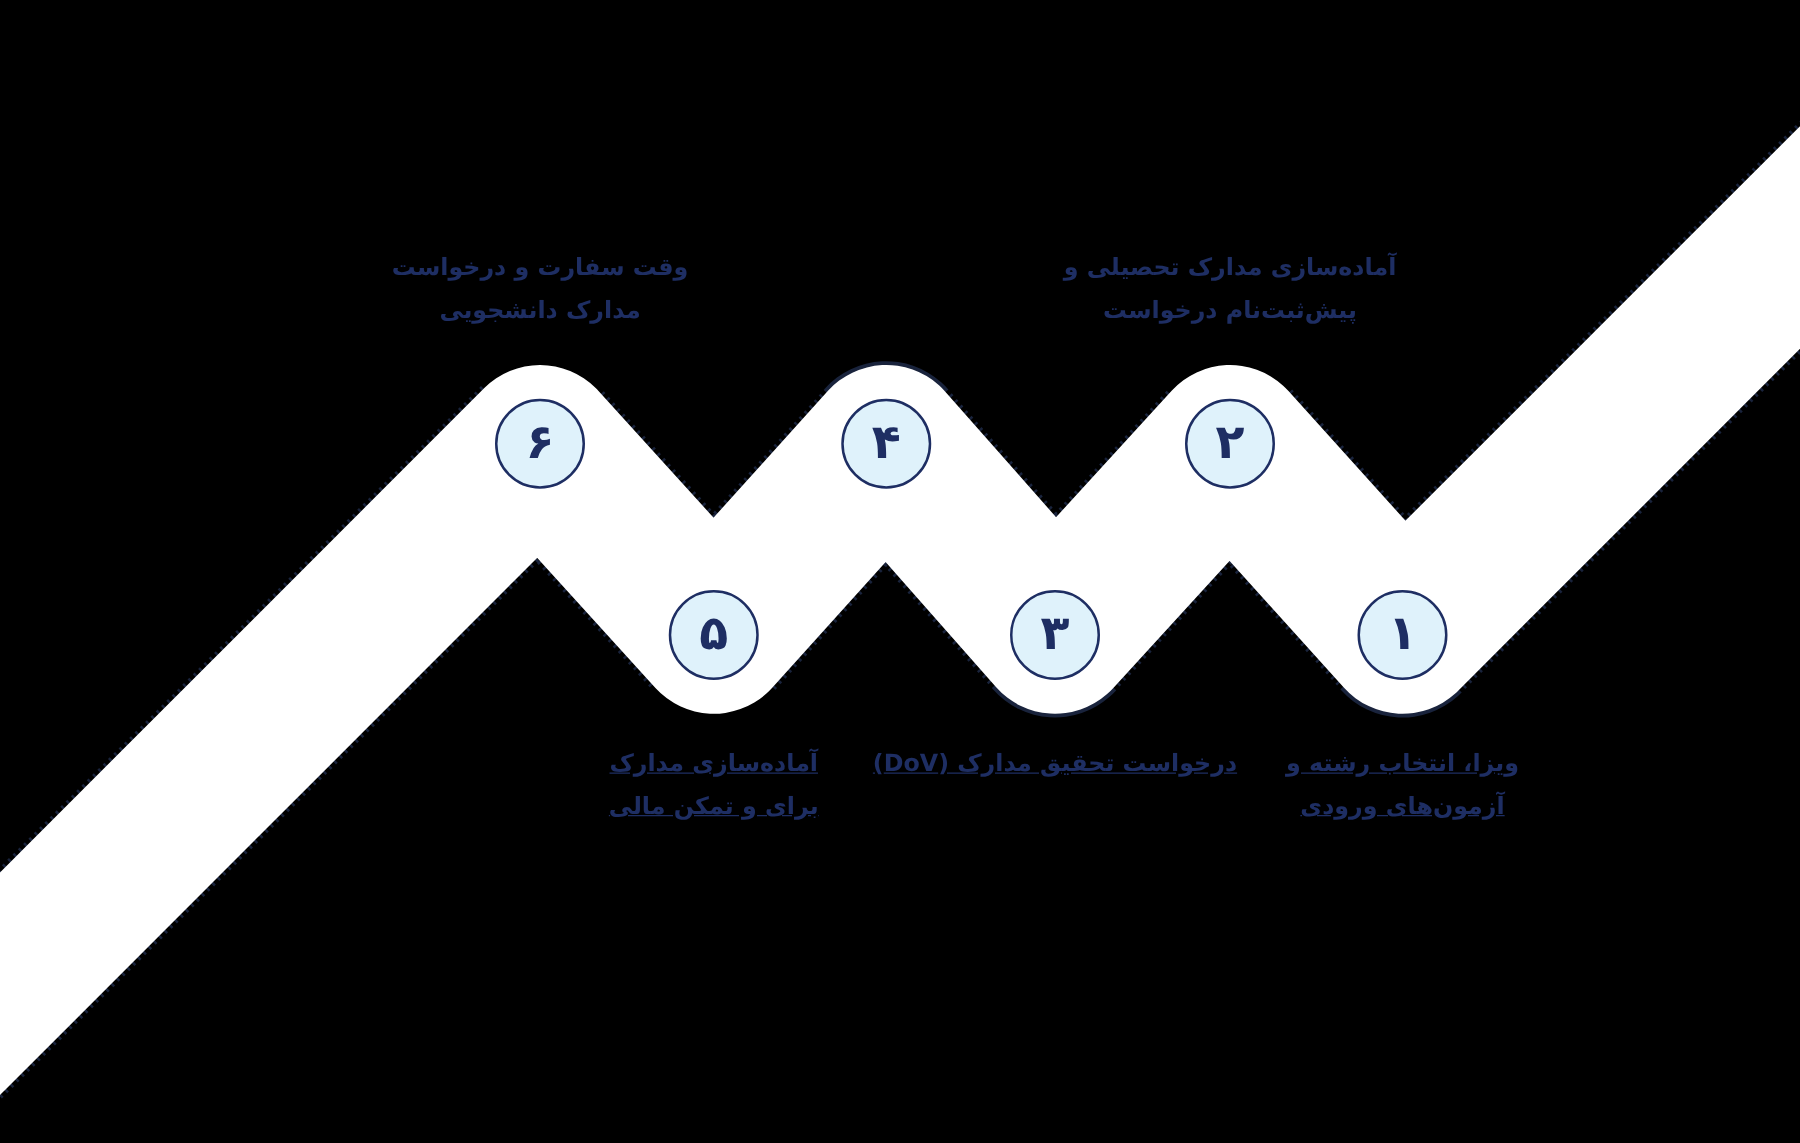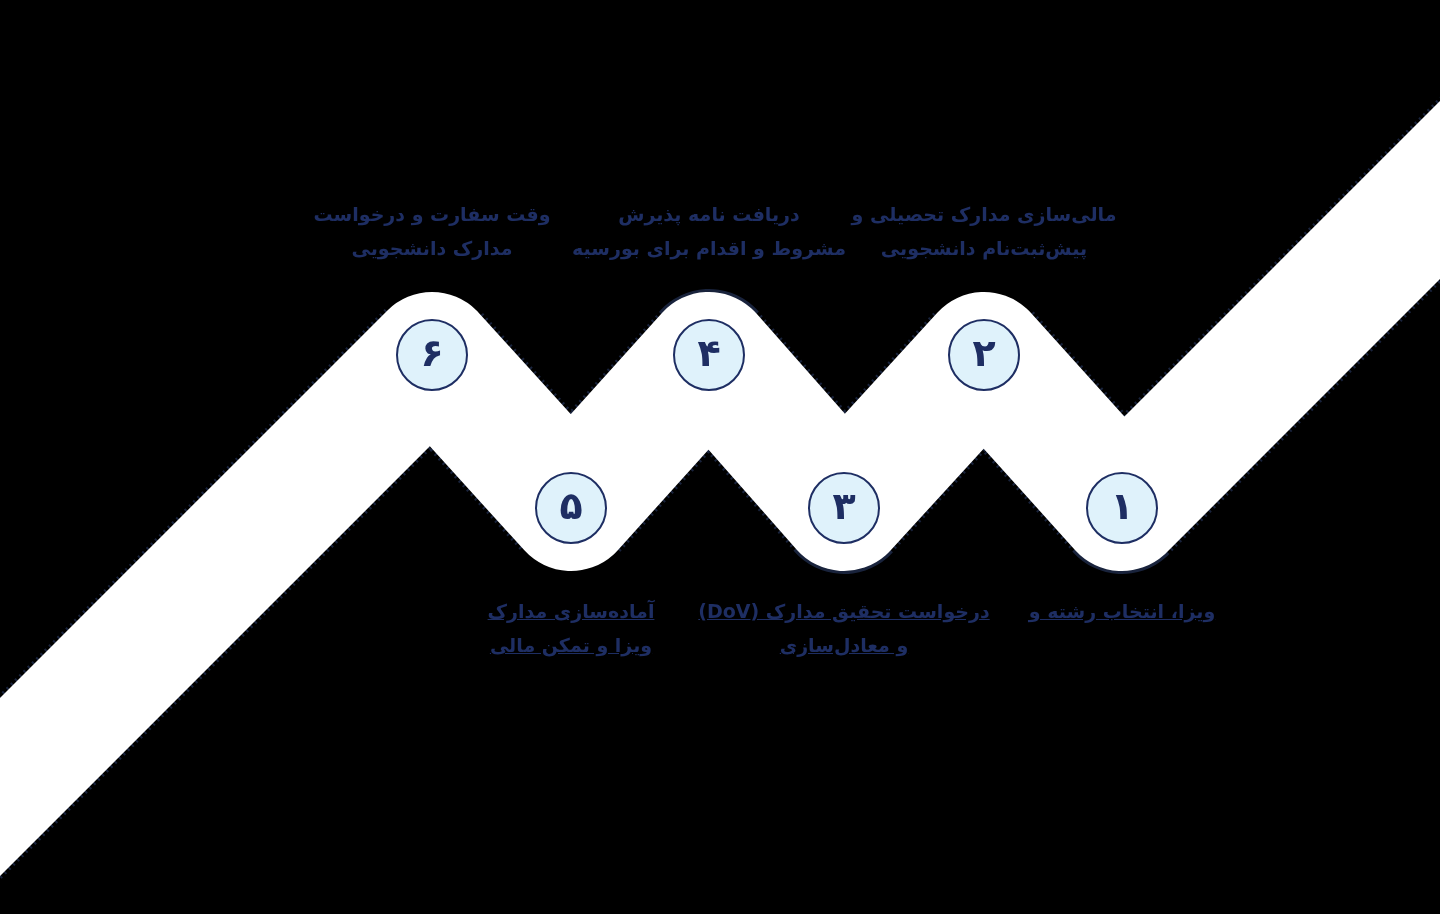--- a/index.html
+++ b/index.html
@@ -94,47 +94,43 @@
   </div>
   <div class="circle c6">
     <span>۶</span>
   </div>
 
   <div class="circle c5">
     <span>۵</span>
   </div>
   <div class="label label-bottom l5">
     <div>آماده‌سازی مدارک</div>
-    <div>ویزا و تمکن مالی</div>
+    <div>برای و تمکن مالی</div>
   </div>
 
-  <div class="label label-top l4">
-    <div>دریافت نامه پذیرش</div>
-    <div>مشروط و اقدام برای بورسیه</div>
-  </div>
   <div class="circle c4">
     <span>۴</span>
   </div>
 
   <div class="circle c3">
     <span>۳</span>
   </div>
   <div class="label label-bottom l3">
     <div>درخواست تحقیق مدارک (DoV)</div>
-    <div>و معادل‌سازی</div>
   </div>
 
   <div class="label label-top l2">
-    <div>مالی‌سازی مدارک تحصیلی و</div>
-    <div>پیش‌ثبت‌نام دانشجویی</div>
+    <div>آماده‌سازی مدارک تحصیلی و</div>
+    <div>پیش‌ثبت‌نام درخواست</div>
   </div>
   <div class="circle c2">
     <span>۲</span>
   </div>
 
   <div class="circle c1">
     <span>۱</span>
   </div>
   <div class="label label-bottom l1">
     <div>ویزا، انتخاب رشته و</div>
+    <div>آزمون‌های ورودی</div>
   </div>
 
 </div>
 
 </body></html>

